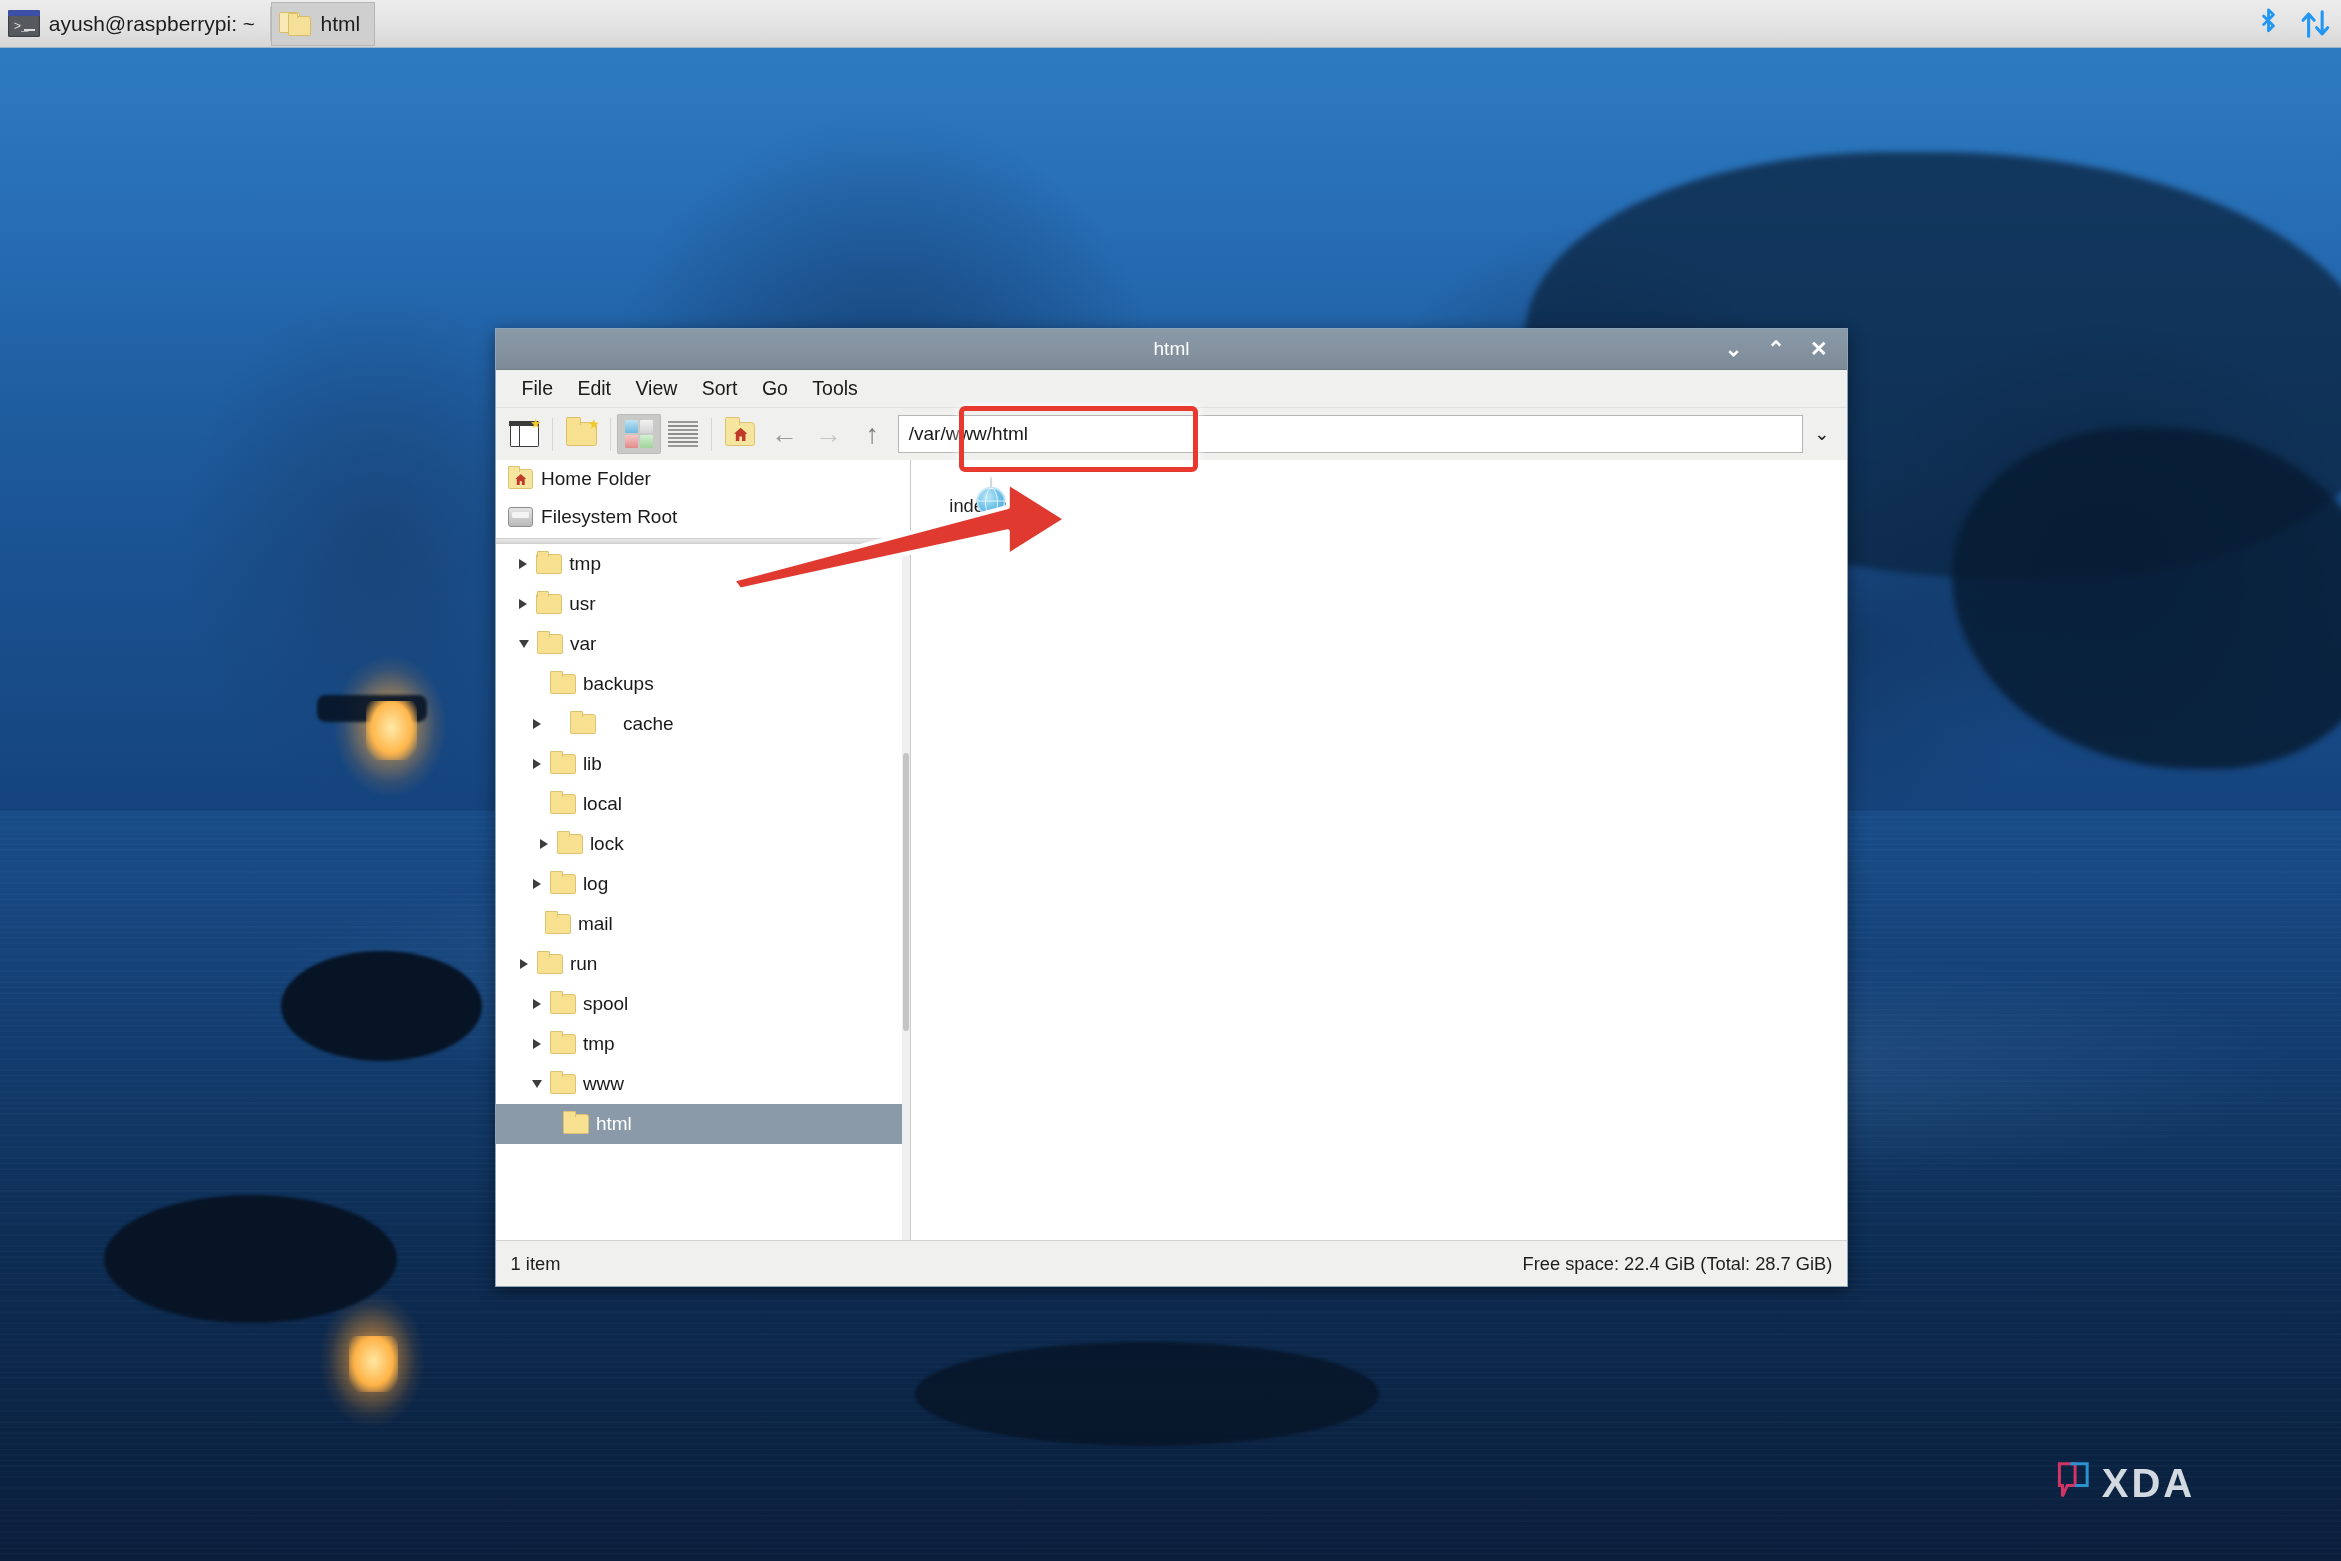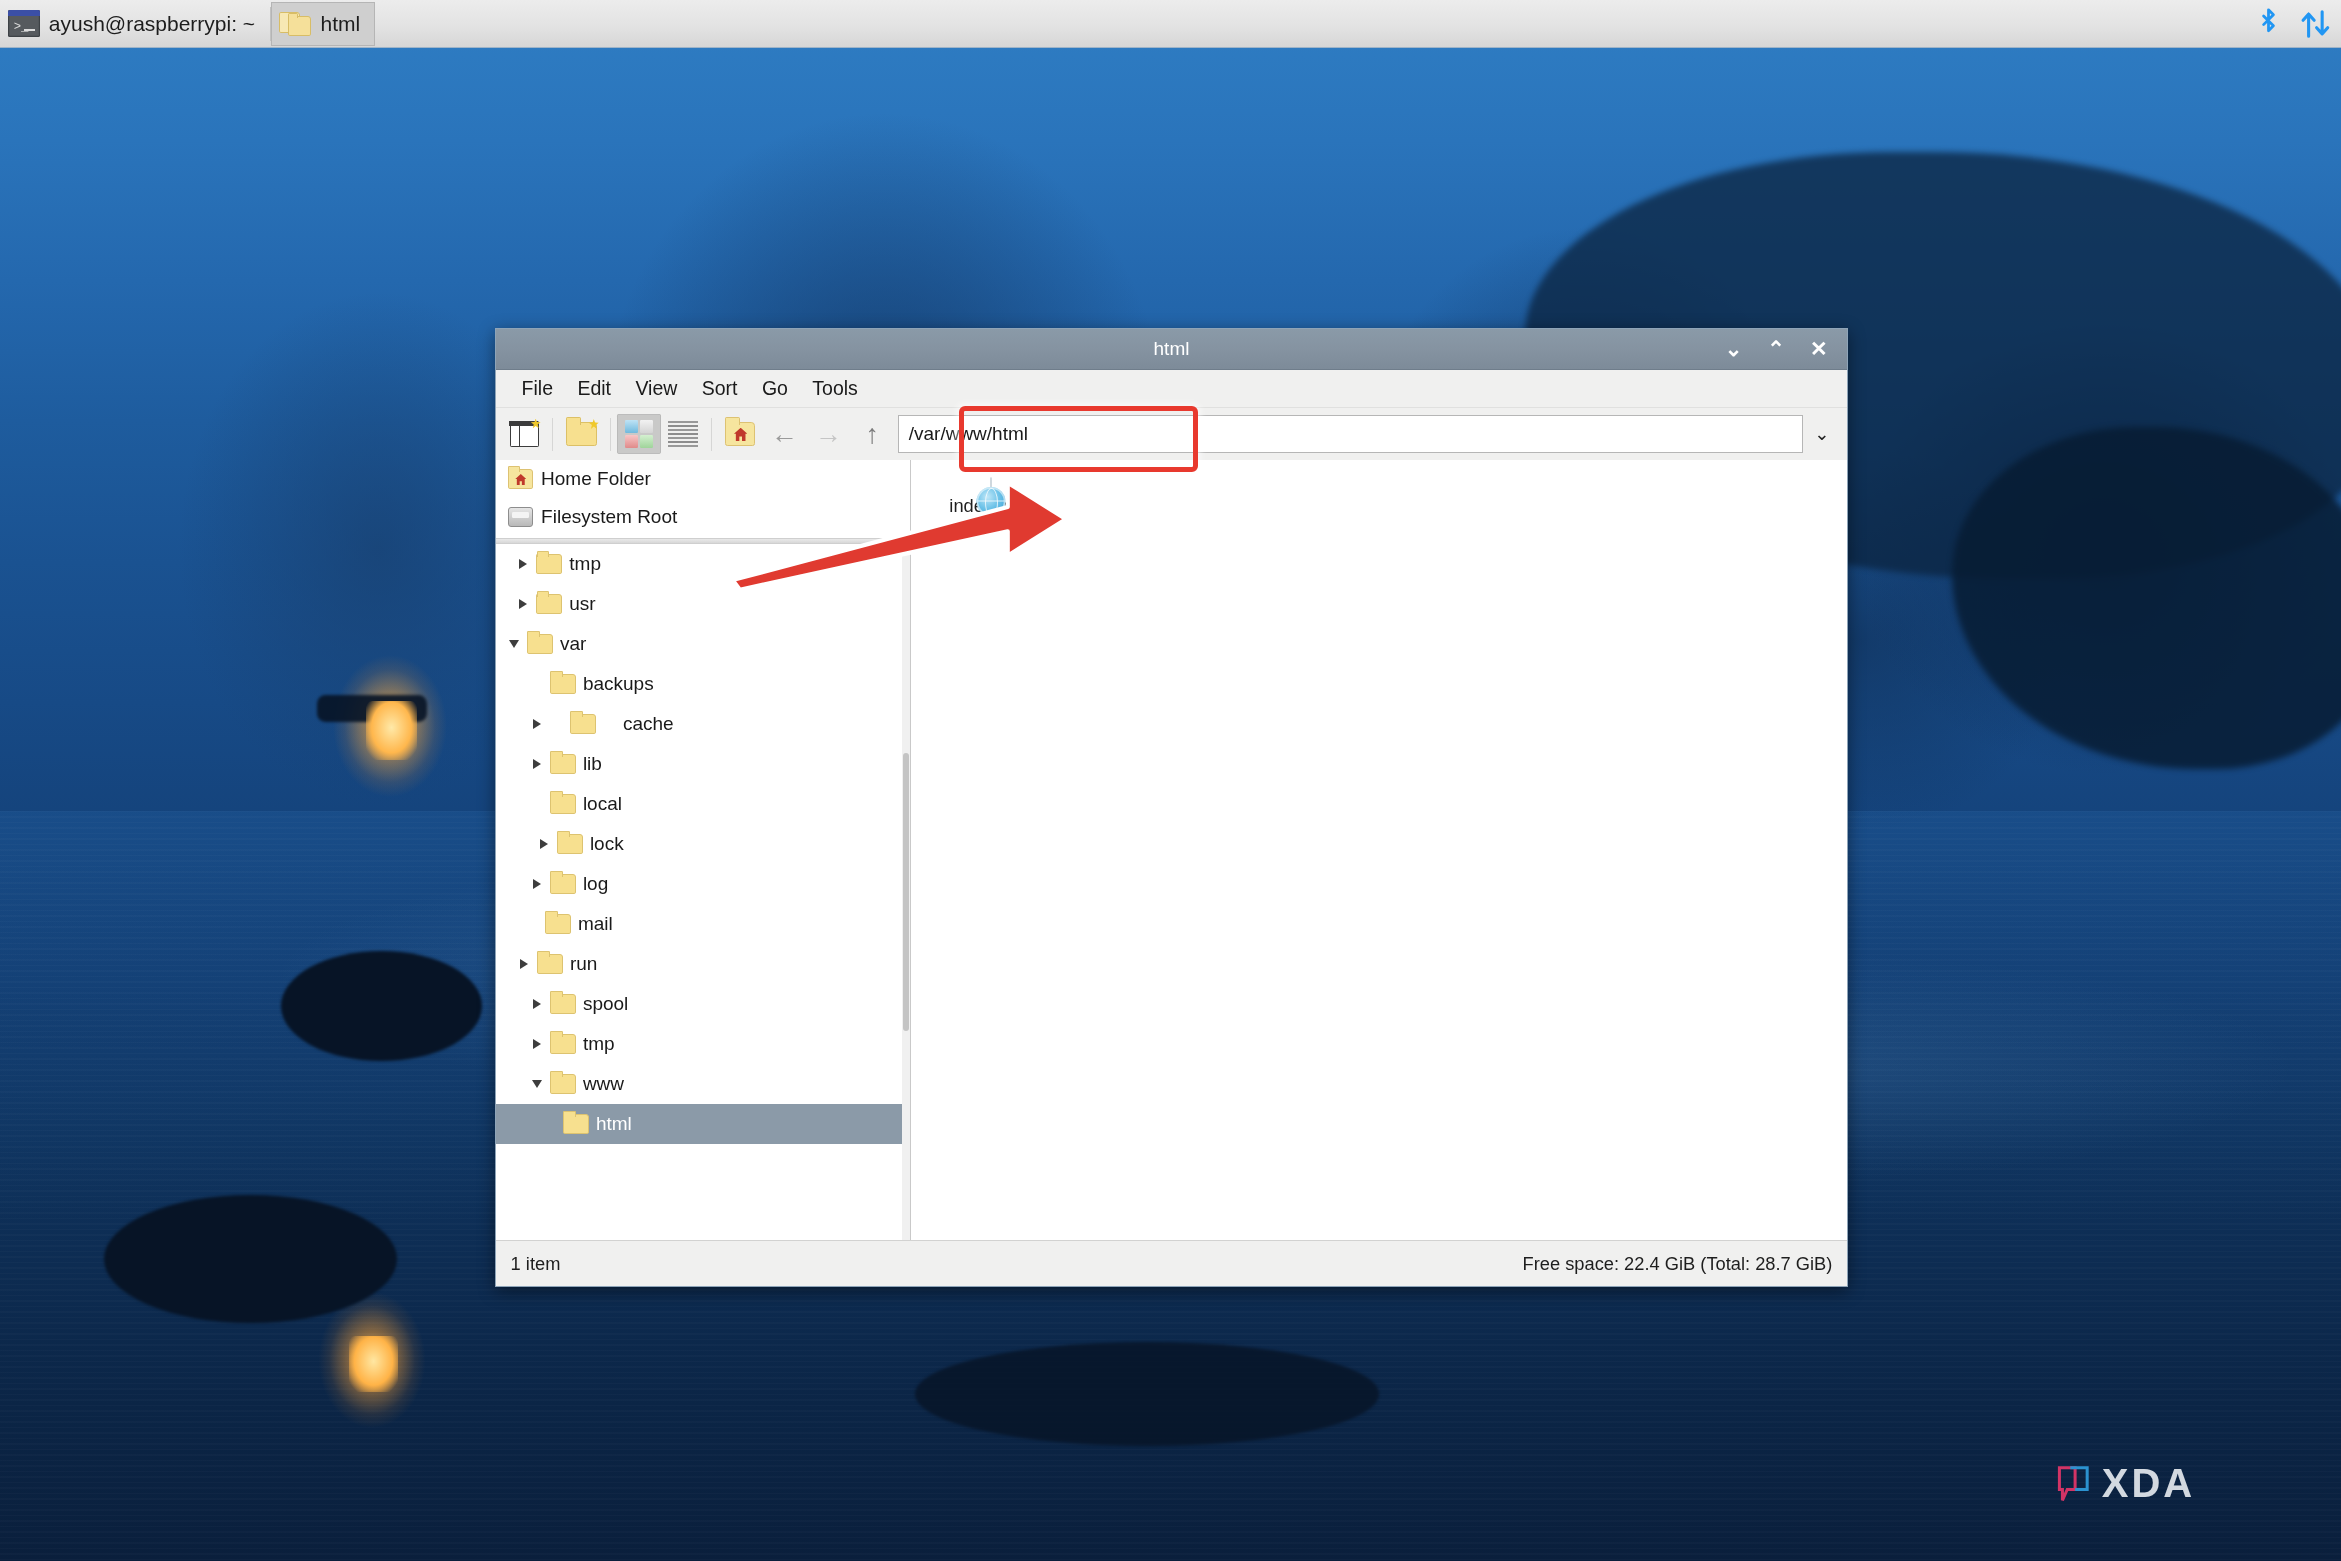--- a/index.html
+++ b/index.html
@@ -206,21 +206,21 @@
 
   
   #hl-box{
     position:absolute; left:959px; top:406px; width:239px; height:66px;
     border:5.5px solid #e8392e; border-radius:6.1px; pointer-events:none;
     box-shadow:0 0 6.1px 2.4px rgba(255,255,255,.55);
   }
   #red-arrow{ position:absolute; left:732px; top:451px; width:342px; height:140px; pointer-events:none;}
 
   
-  #xda{ position:absolute; left:2057px; top:1461px; display:flex; align-items:center; gap:9.8px; opacity:.9;}
+  #xda{ position:absolute; left:2057px; top:1461px; display:flex; align-items:flex-start; gap:9.8px; opacity:.9;}
   #xda .mark{ width:35px; height:38px; position:relative;}
   #xda .xdatext{ font-size:40px; letter-spacing:3px; color:#e9edf2; font-weight:bold; font-family:"Liberation Sans", sans-serif;}
 </style>
 </head>
 <body>
 
 <div id="wallpaper">
   <div id="water"></div>
 
   <div class="treeline" style="left:1525px; top:152px; width:854px; height:427px; background:#0b2440; opacity:.75;"></div>
@@ -379,21 +379,21 @@
               <span class="tfolder"></span>
               <span>tmp</span>
             </div>
             <div class="trow" style="padding-left: 13.4px;">
               <span class="tw">
                 <span class="tri right"></span>
               </span>
               <span class="tfolder"></span>
               <span>usr</span>
             </div>
-            <div class="trow" style="padding-left: 4px;">
+            <div class="trow" style="padding-left: 14px;">
               <span class="tw">
                 <span class="tri down"></span>
               </span>
               <span class="tfolder"></span>
               <span>var</span>
             </div>
             <div class="trow" style="padding-left: 27px;">
               <span class="tw"></span>
               <span class="tfolder"></span>
               <span>backups</span>

